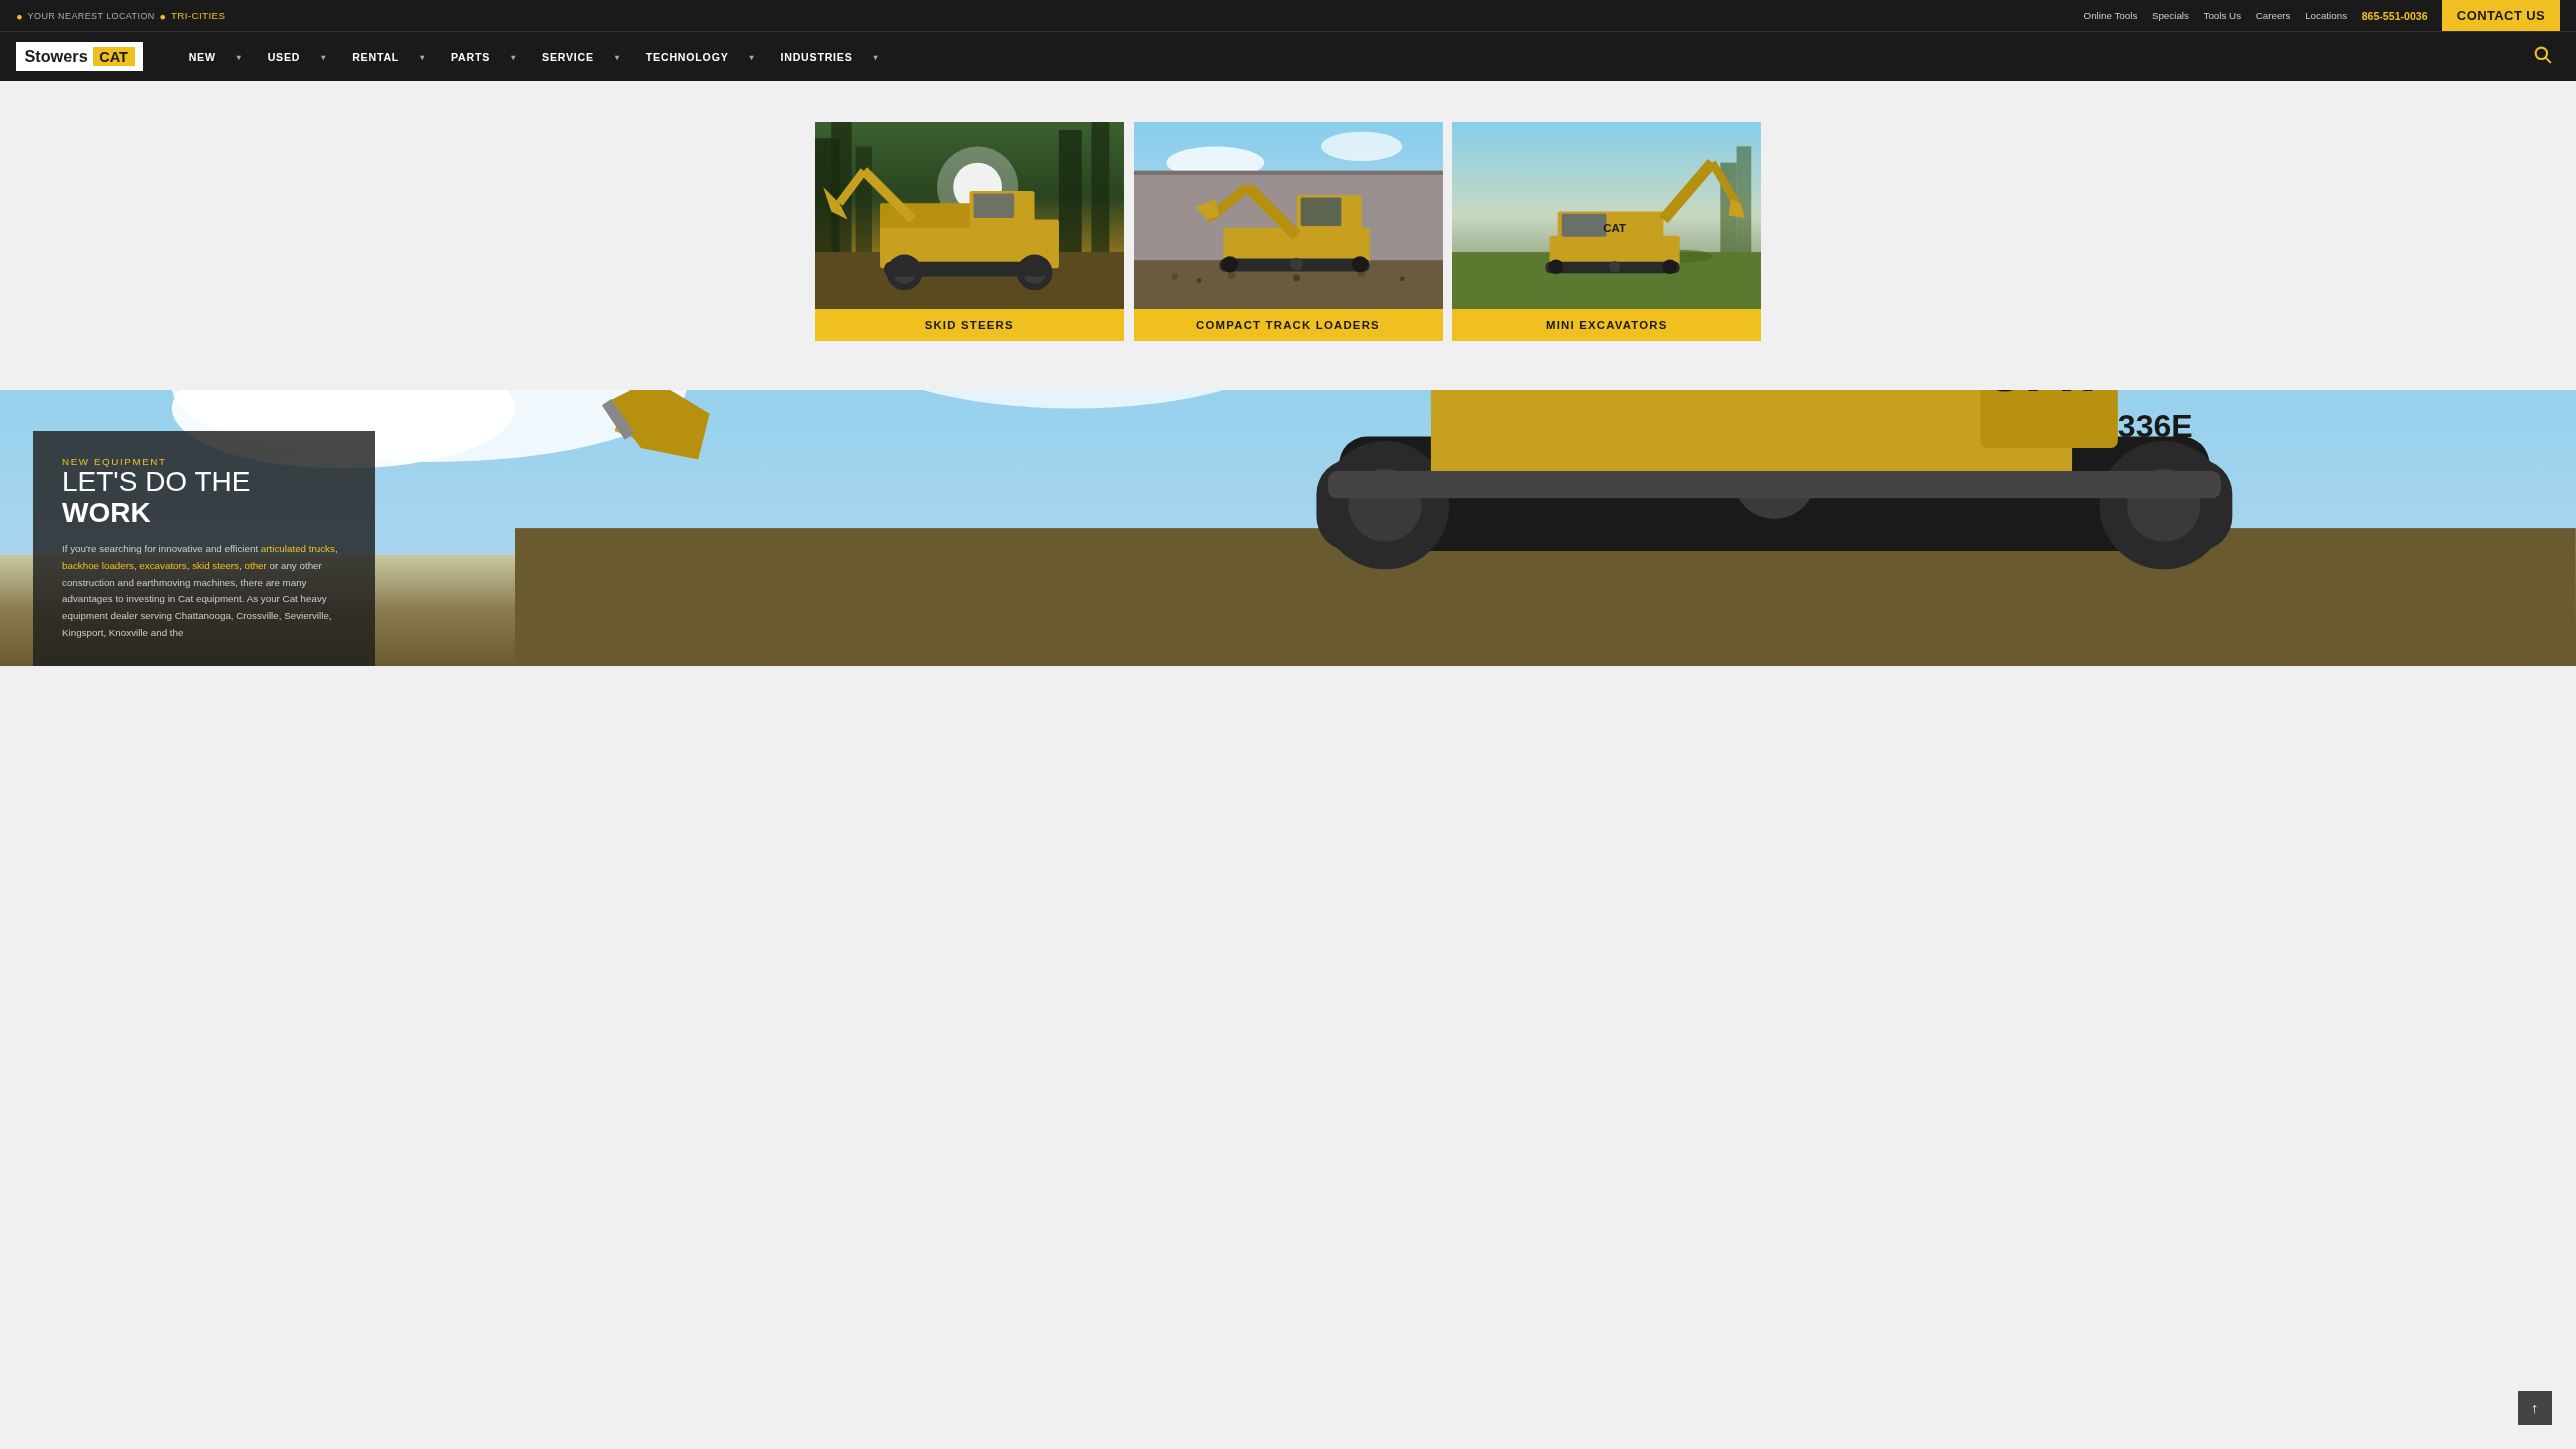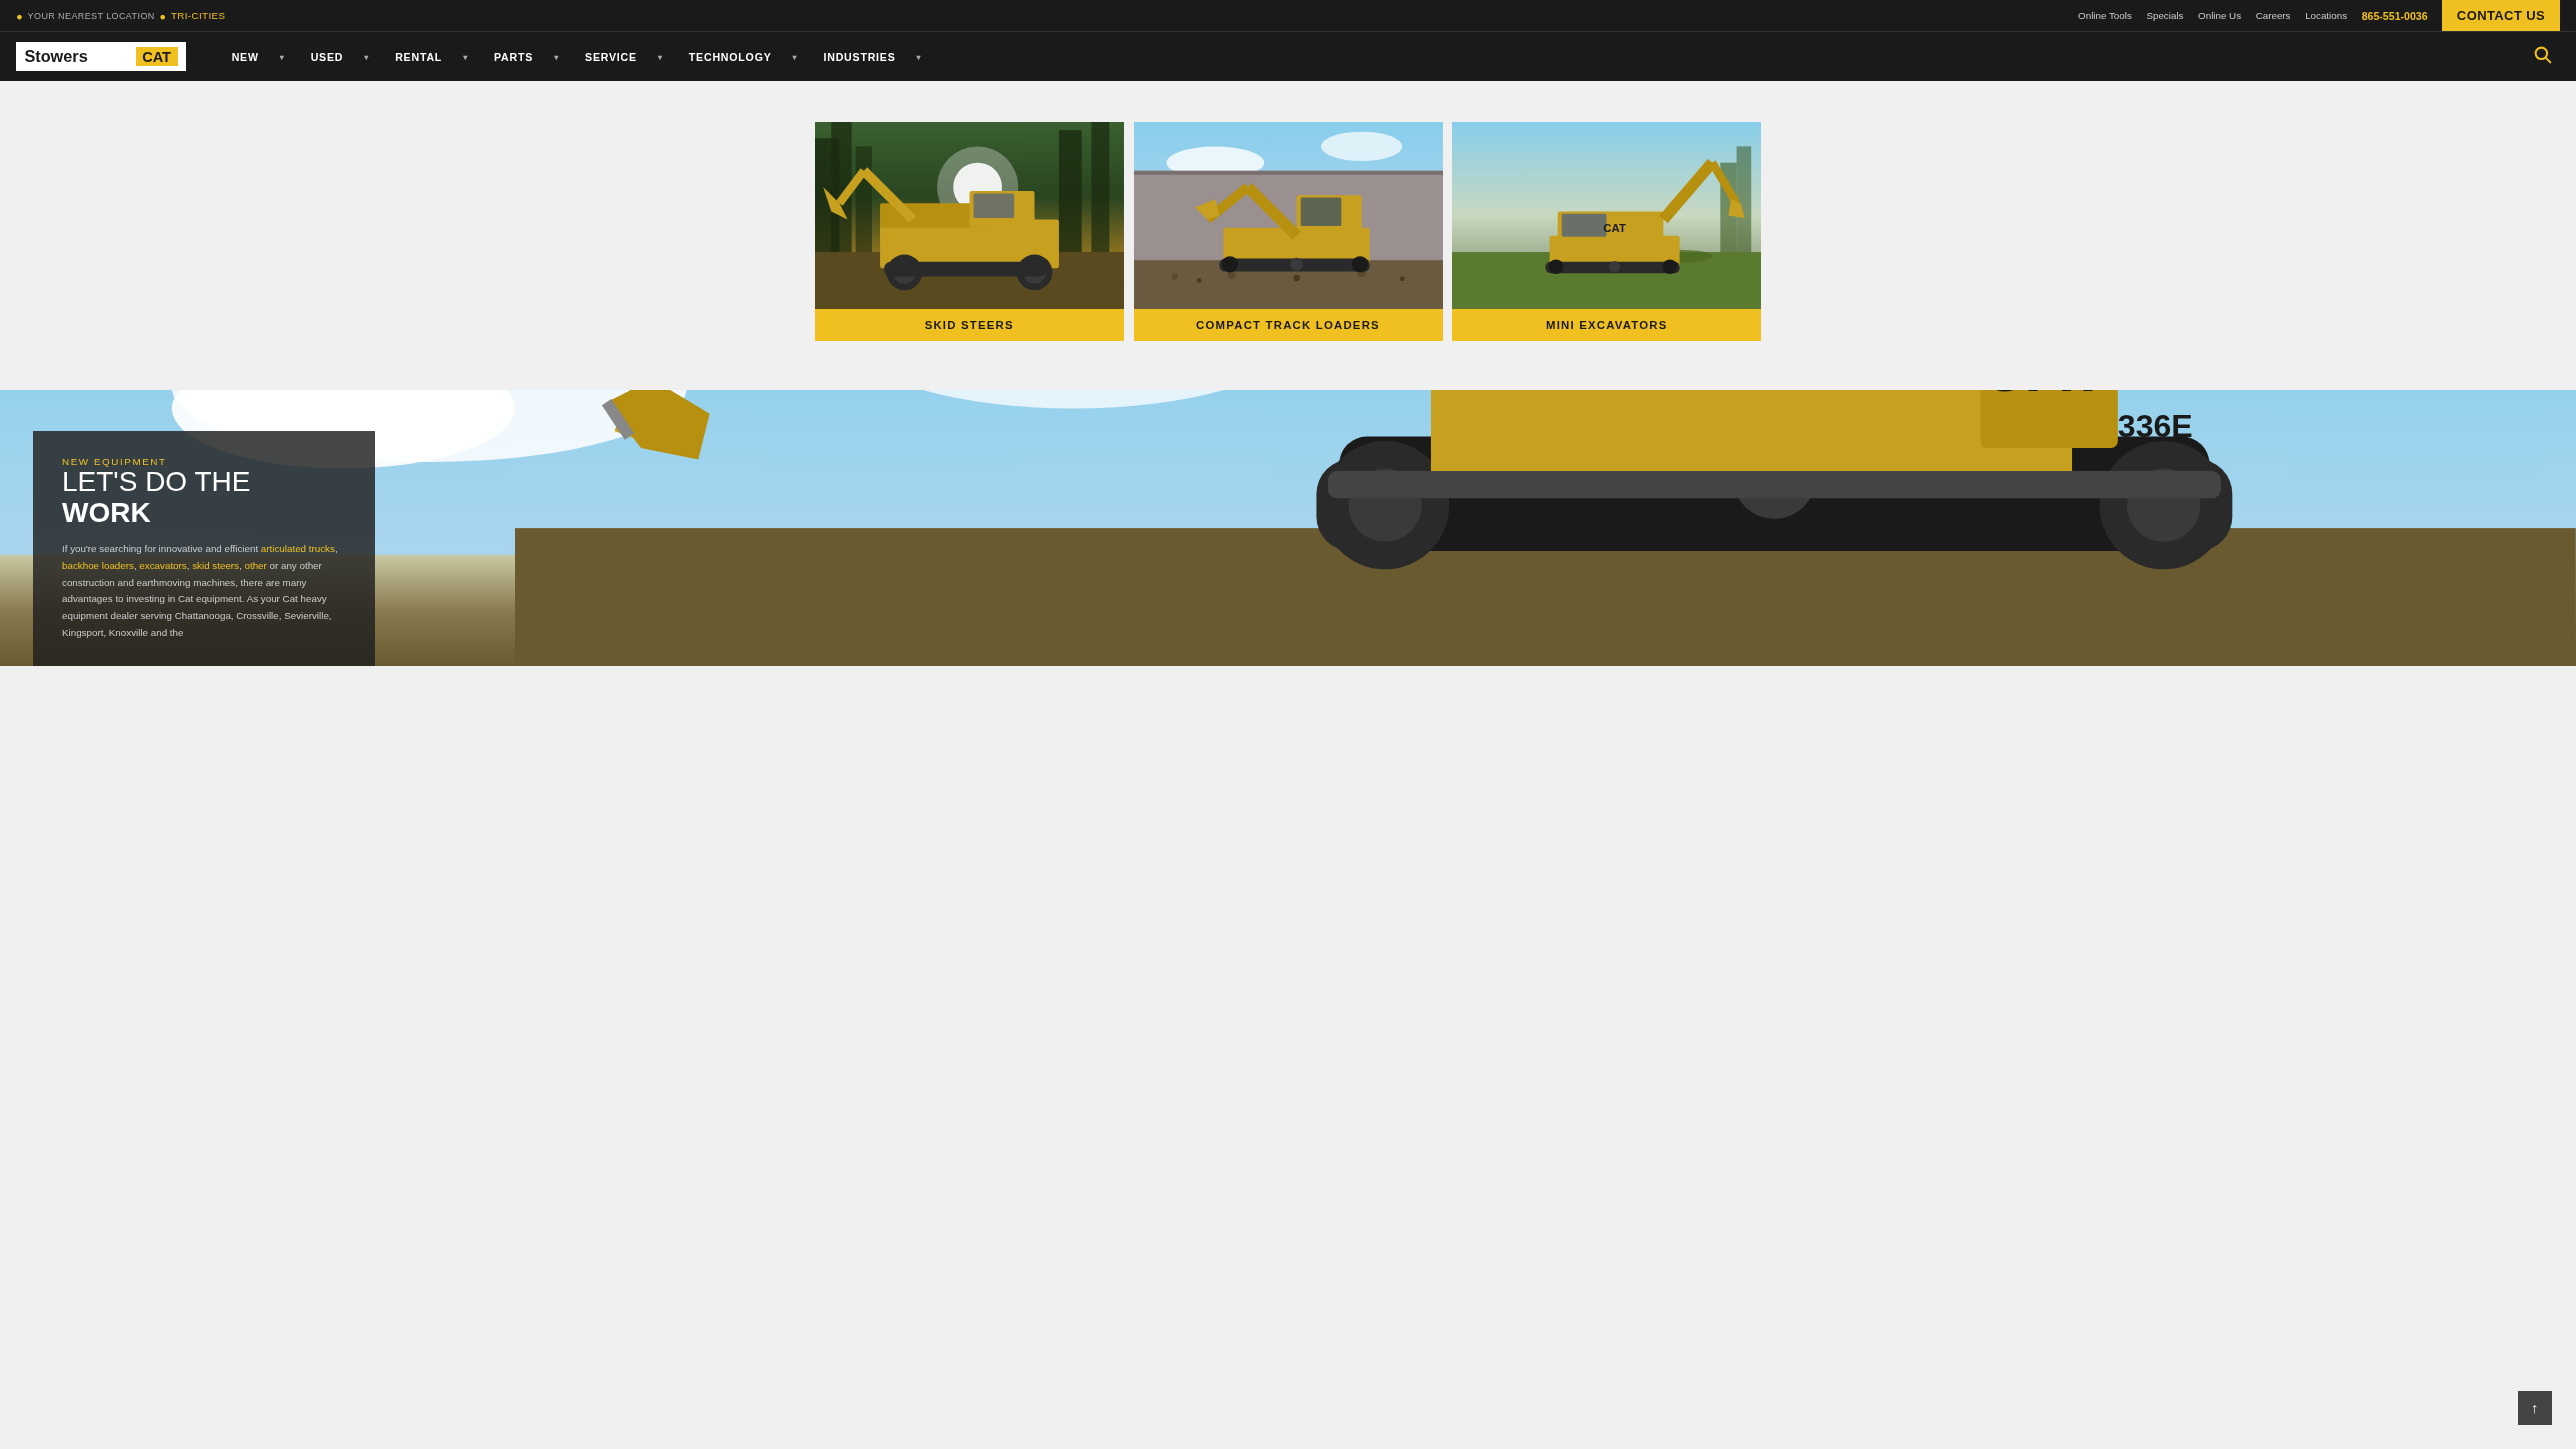--- a/index.html
+++ b/index.html
@@ -50,21 +50,20 @@
       height: 50px;
       border-top: 0.8px solid #333;
     }
     .logo-wrap {
       background: #fff;
       padding: 4.9px 8.1px;
       display: flex;
       align-items: flex-start;
       margin-right: 33px;
       flex-shrink: 0;
-      gap: 43px;
     }
     .logo-text {
       font-size: 16.3px;
       font-weight: bold;
       color: #1a1a1a;
     }
     .logo-cat {
       background: #f0c020;
       color: #1a1a1a;
       font-size: 14.6px;
@@ -246,21 +245,21 @@
 
 <div class="top-bar">
   <div class="location-group">
     <span class="pin-icon">●</span>
     <span class="location-label">YOUR NEAREST LOCATION</span>
     <span class="pin-icon">●</span>
     <span class="location-value">TRI-CITIES</span>
   </div>
   <a href="#">Online Tools</a>
   <a href="#">Specials</a>
-  <a href="#">Online Us</a>
+  <a href="#">Tools Us</a>
   <a href="#">Careers</a>
   <a href="#">Locations</a>
   <span class="phone">865-551-0036</span>
   <a href="#" class="contact-btn">CONTACT US</a>
 </div>
 
 <div class="header">
   <div class="logo-wrap">
     <span class="logo-text">Stowers</span>
     <span class="logo-cat">CAT</span>

